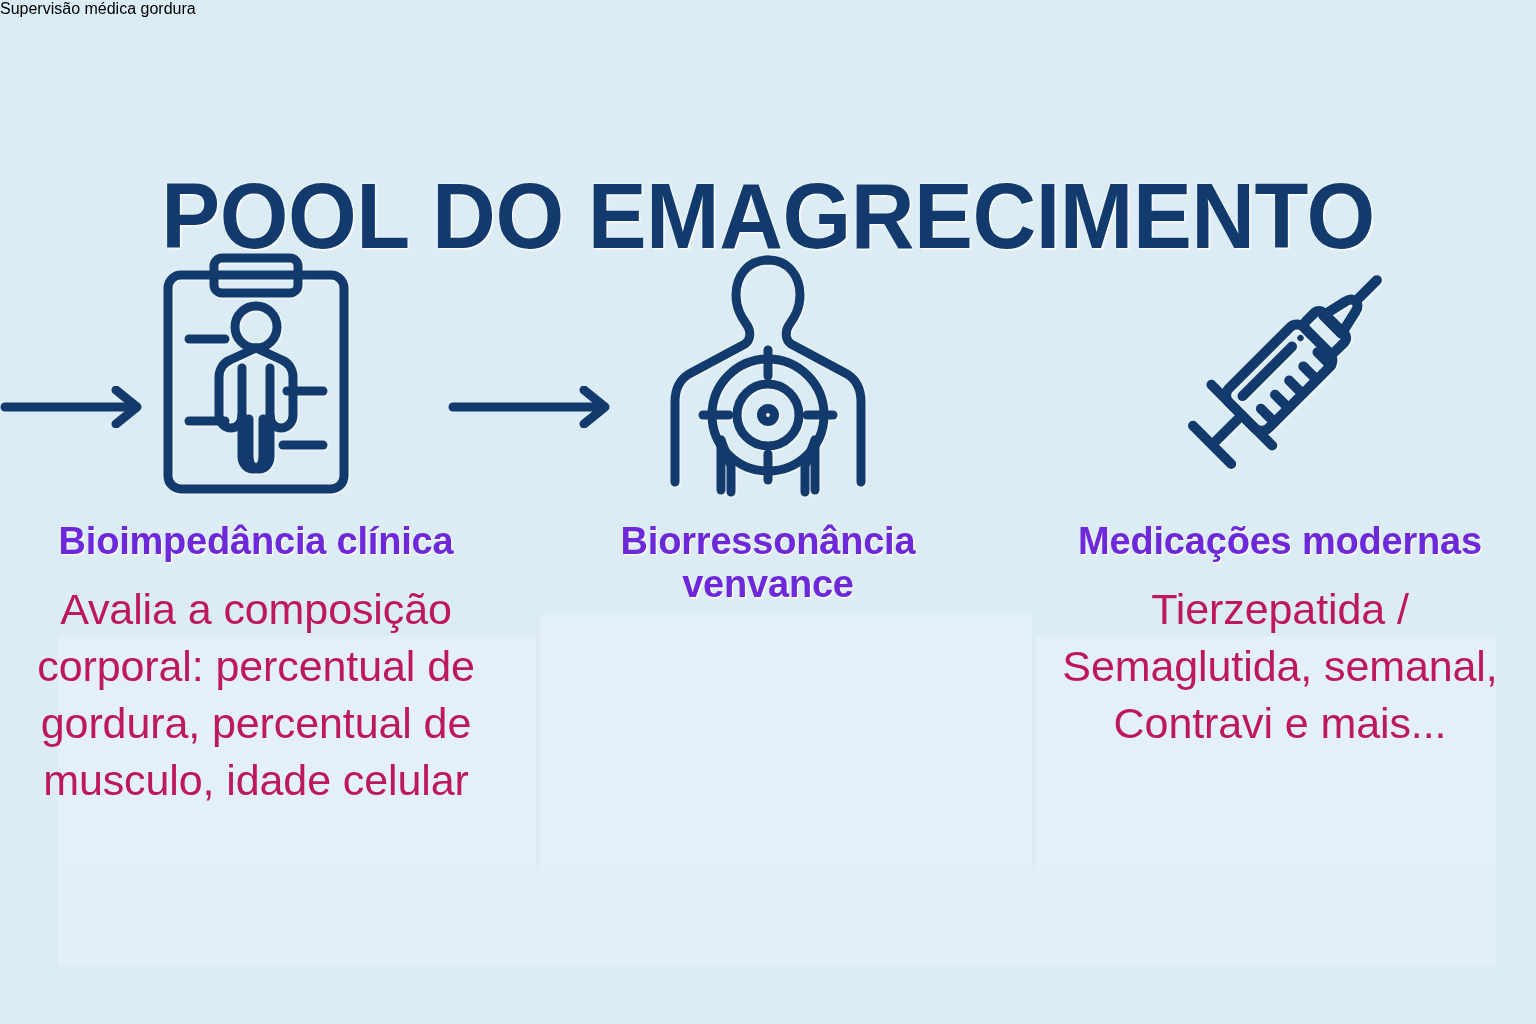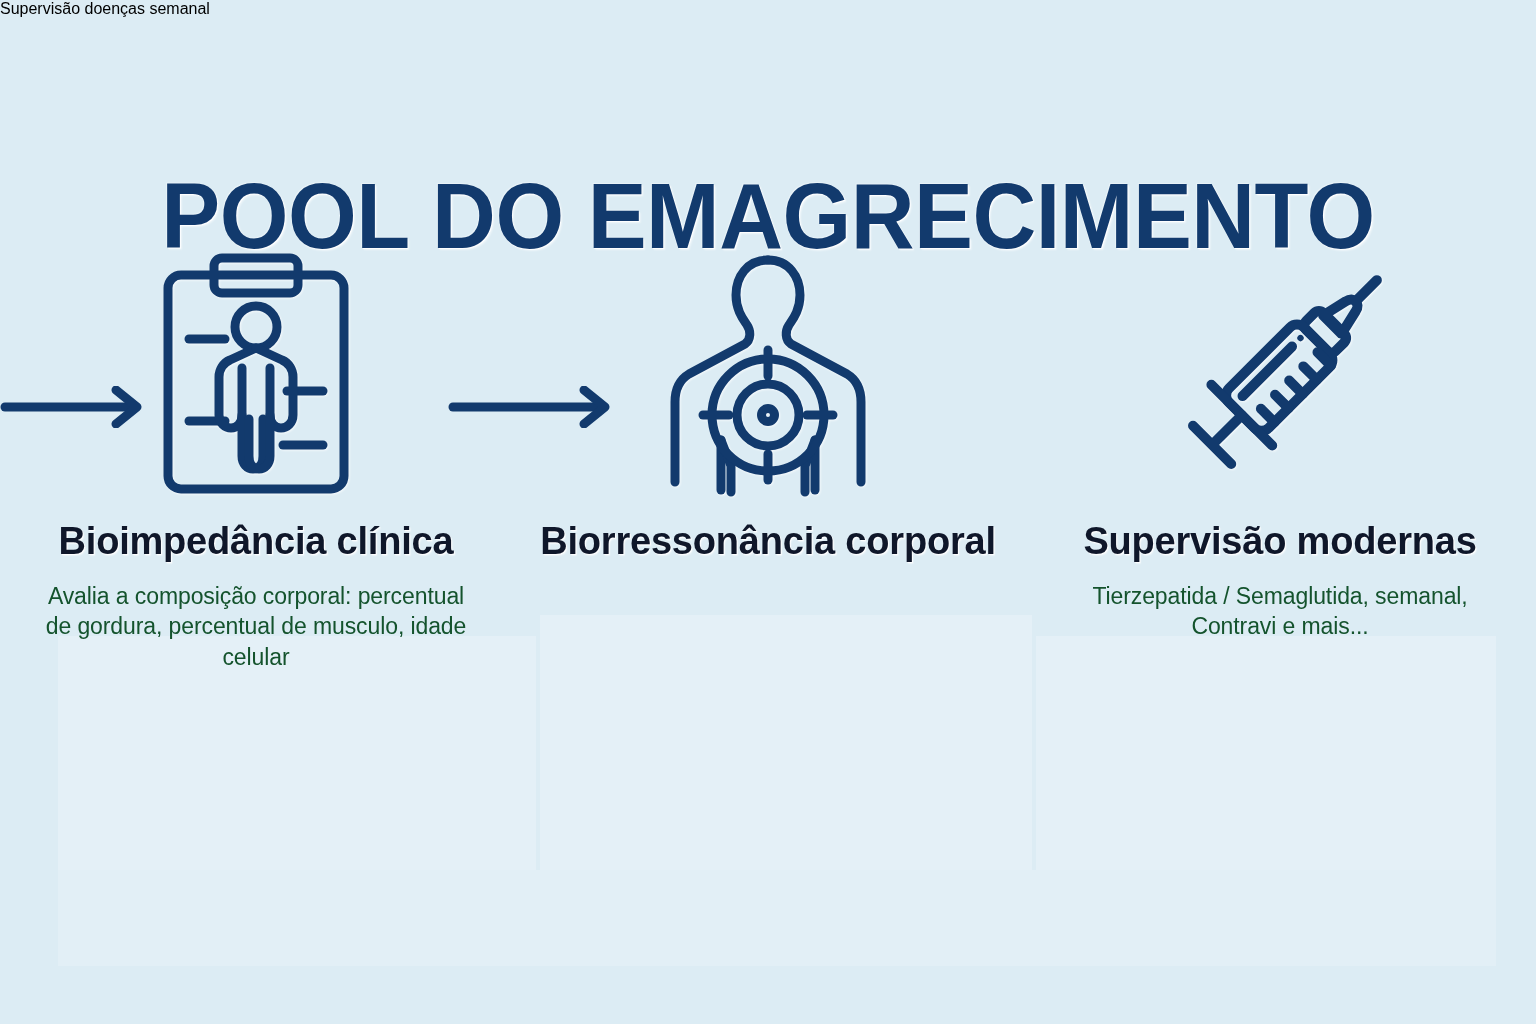--- a/index.html
+++ b/index.html
@@ -85,35 +85,35 @@
   .icon-wrap svg {
     display: block;
     filter: drop-shadow(1.5px 1.5px 0.8px rgba(255,255,255,0.75));
   }
 
   .col-heading {
     margin-top: 12px;
     font-size: 38px;
     font-weight: 700;
     line-height: 1.12;
-    color: #0f172a;
+    color: #6d28d9;
     text-align: center;
     letter-spacing: -0.2px;
     text-shadow:
       1px 1px 0 rgba(255,255,255,0.8),
       1.5px 1.5px 1.5px rgba(255,255,255,0.5);
     max-width: 470px;
   }
 
   .col-body {
     margin-top: 18px;
-    font-size: 23px;
+    font-size: 43px;
     font-weight: 400;
     line-height: 1.33;
-    color: #14532d;
+    color: #be185d;
     text-align: center;
     max-width: 440px;
     letter-spacing: -0.1px;
   }
 
   
   .arrow {
     position: absolute;
     top: 386px;
     height: 42px;
@@ -197,21 +197,21 @@
           <circle cx="105" cy="163" r="31"></circle>
 
           <circle cx="105" cy="163" r="6.5"></circle>
 
           <line x1="105" y1="98" x2="105" y2="124"></line>
           <line x1="105" y1="202" x2="105" y2="228"></line>
           <line x1="40" y1="163" x2="66" y2="163"></line>
           <line x1="144" y1="163" x2="170" y2="163"></line>
         </svg>
       </div>
-      <div class="col-heading">Biorressonância corporal</div>
+      <div class="col-heading">Biorressonância venvance</div>
     </div>
 
     <div class="column">
       <div class="icon-wrap">
         <svg width="280" height="262" viewBox="0 0 280 262" fill="none" stroke="#123a6d" stroke-width="10" stroke-linecap="round" stroke-linejoin="round">
           <g transform="rotate(-45 140 131)">
 
             <line x1="248" y1="131" x2="277" y2="131"></line>
 
             <path d="M214 118 L240 124 C245 125 247 128 247 131 C247 134 245 137 240 138 L214 144 Z"></path>
@@ -230,35 +230,35 @@
             <line x1="124" y1="159" x2="124" y2="140"></line>
             <line x1="144" y1="159" x2="144" y2="140"></line>
             <line x1="164" y1="159" x2="164" y2="140"></line>
             <line x1="184" y1="159" x2="184" y2="140"></line>
 
             <line x1="100" y1="118" x2="170" y2="118"></line>
             <circle cx="182" cy="118" r="3.2" fill="#123a6d" stroke="none"></circle>
           </g>
         </svg>
       </div>
-      <div class="col-heading">Supervisão modernas</div>
+      <div class="col-heading">Medicações modernas</div>
       <div class="col-body">Tierzepatida / Semaglutida, semanal, Contravi e mais...</div>
     </div>
 
   </div>
 
   <div class="arrow arrow-1">
     <svg width="172" height="42" viewBox="0 0 172 42" fill="none" stroke="#123a6d" stroke-width="9" stroke-linecap="round" stroke-linejoin="round">
       <line x1="5" y1="21" x2="155" y2="21"></line>
       <polyline points="136,4 157,21 136,38"></polyline>
     </svg>
   </div>
 
   <div class="arrow arrow-2">
     <svg width="152" height="42" viewBox="0 0 152 42" fill="none" stroke="#123a6d" stroke-width="9" stroke-linecap="round" stroke-linejoin="round">
       <line x1="5" y1="21" x2="135" y2="21"></line>
       <polyline points="116,4 137,21 116,38"></polyline>
     </svg>
   </div>
 
-  <div class="footer">Supervisão doenças semanal</div>
+  <div class="footer">Supervisão médica gordura</div>
 
 </div>
 
 </body></html>

